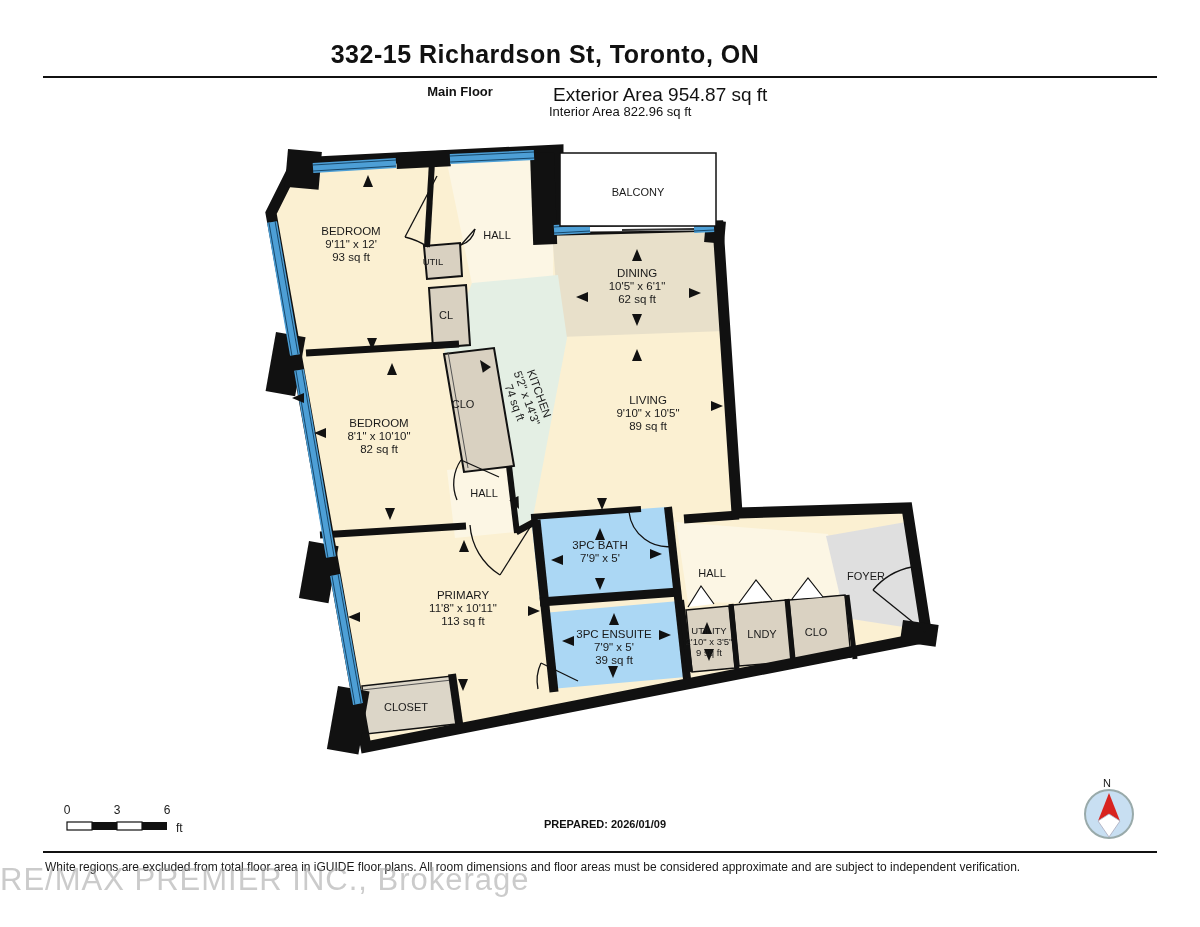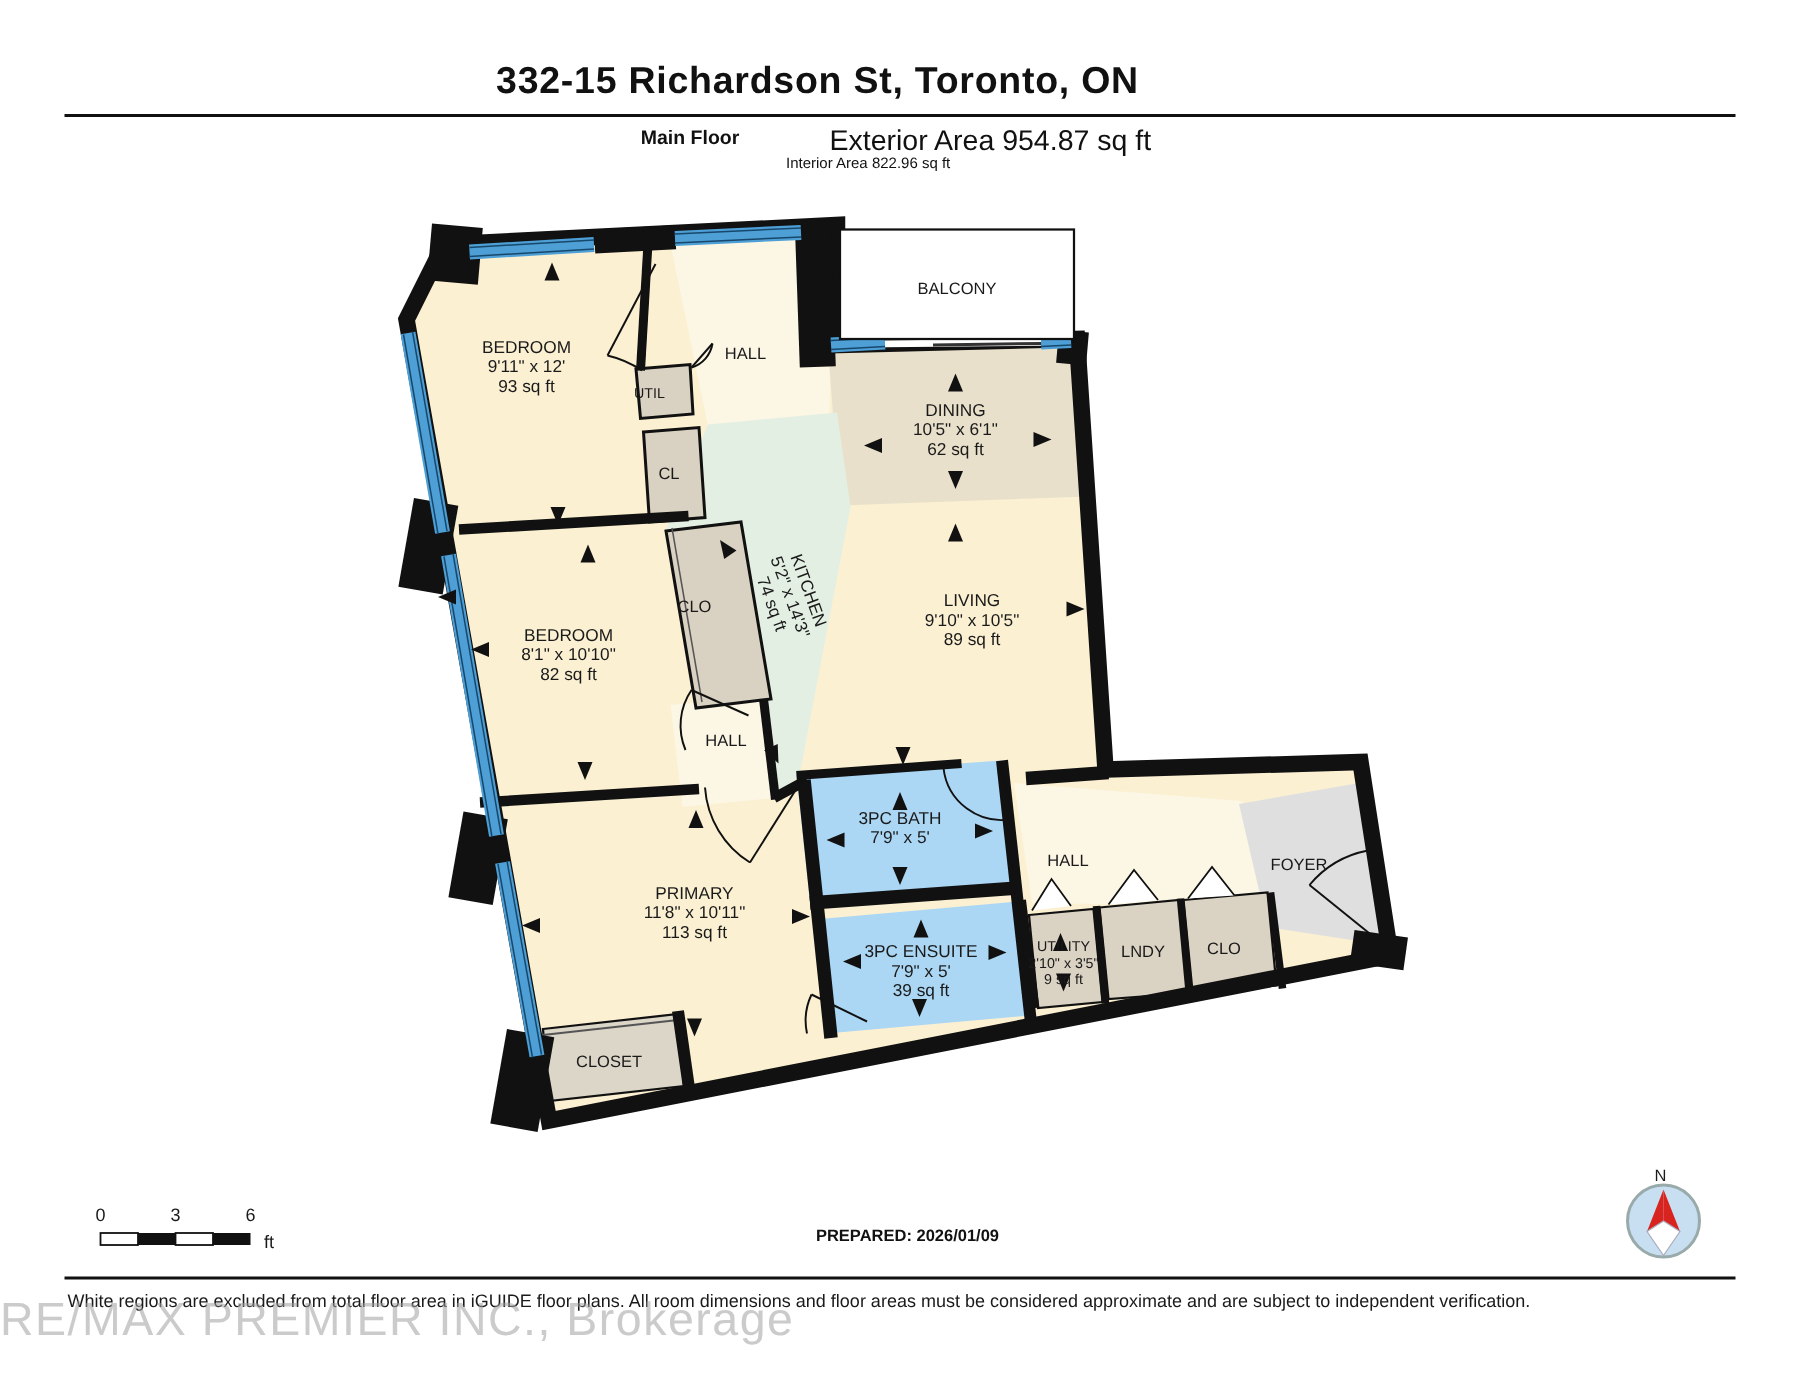--- a/index.html
+++ b/index.html
@@ -4,21 +4,21 @@
 <style>
   html,body{margin:0;padding:0;background:#fff;}
   #page{position:relative;width:1200px;height:927px;background:#fff;overflow:hidden;
         font-family:"Liberation Sans", sans-serif;color:#111;}
   .abs{position:absolute;}
   #title{top:40px;left:0;width:1090px;text-align:center;font-size:25px;font-weight:700;letter-spacing:0.5px;}
   #rule-top{top:76px;left:43px;width:1114px;height:2px;background:#111;}
   #rule-bottom{top:851px;left:43px;width:1114px;height:2px;background:#111;}
   .floorinfo-label{top:84px;left:380px;width:160px;text-align:center;font-size:13px;font-weight:700;}
   .fi-line1{top:84px;left:553px;font-size:19px;}
-  .fi-line2{top:104px;left:524px;font-size:10px;}
+  .fi-line2{top:104px;left:549px;font-size:13px;}
   #prepared{top:818px;left:455px;width:300px;text-align:center;font-size:11px;font-weight:700;}
   #disclaimer{top:860px;left:45px;width:1100px;font-size:12px;color:#1a1a1a;}
   #watermark{top:862px;left:0;width:1170px;font-size:31px;font-weight:500;
              color:rgba(160,160,160,0.55);letter-spacing:1px;}
   svg text{font-family:"Liberation Sans", sans-serif;fill:#1a1a1a;}
   .rm{font-size:11.5px;}
   .sm{font-size:11px;}
   .xs{font-size:9.5px;}
   .tick{font-size:12px;}
 </style>

